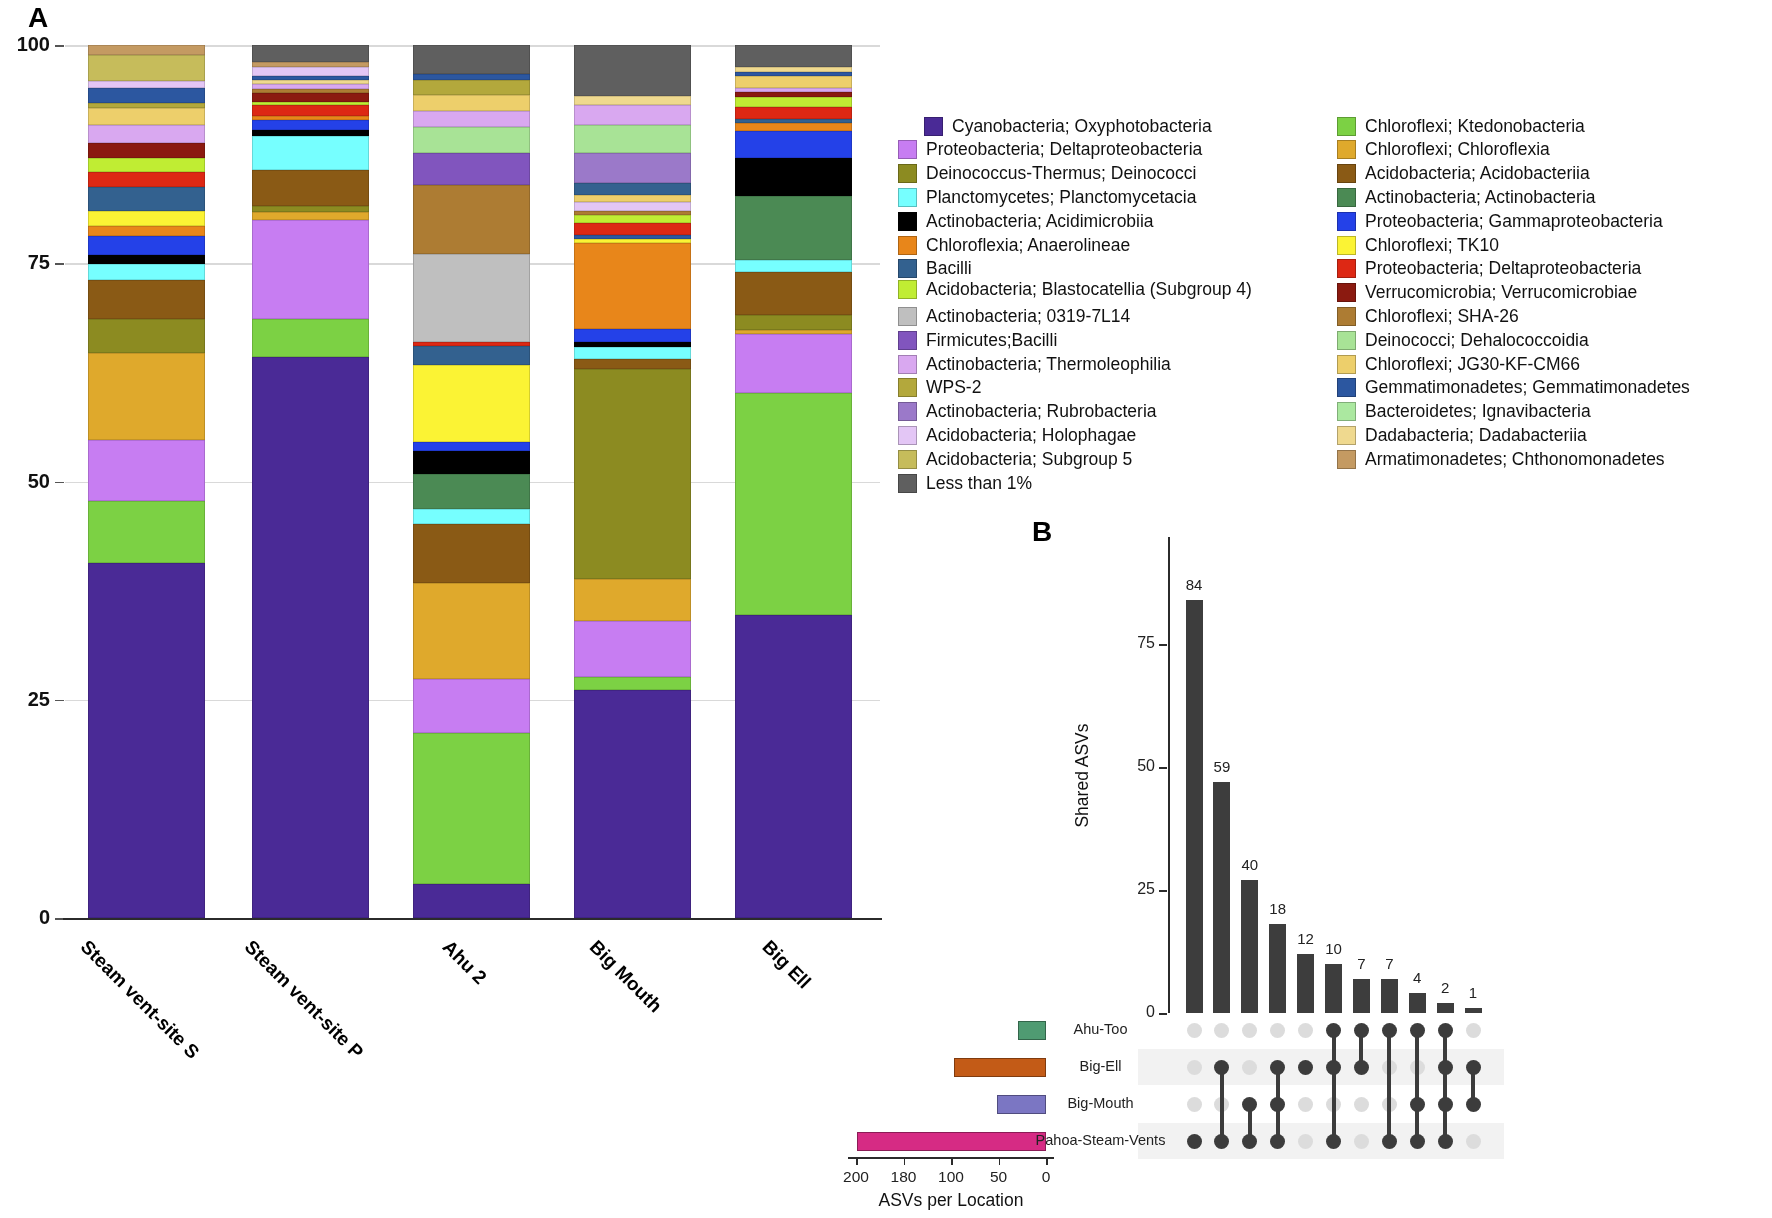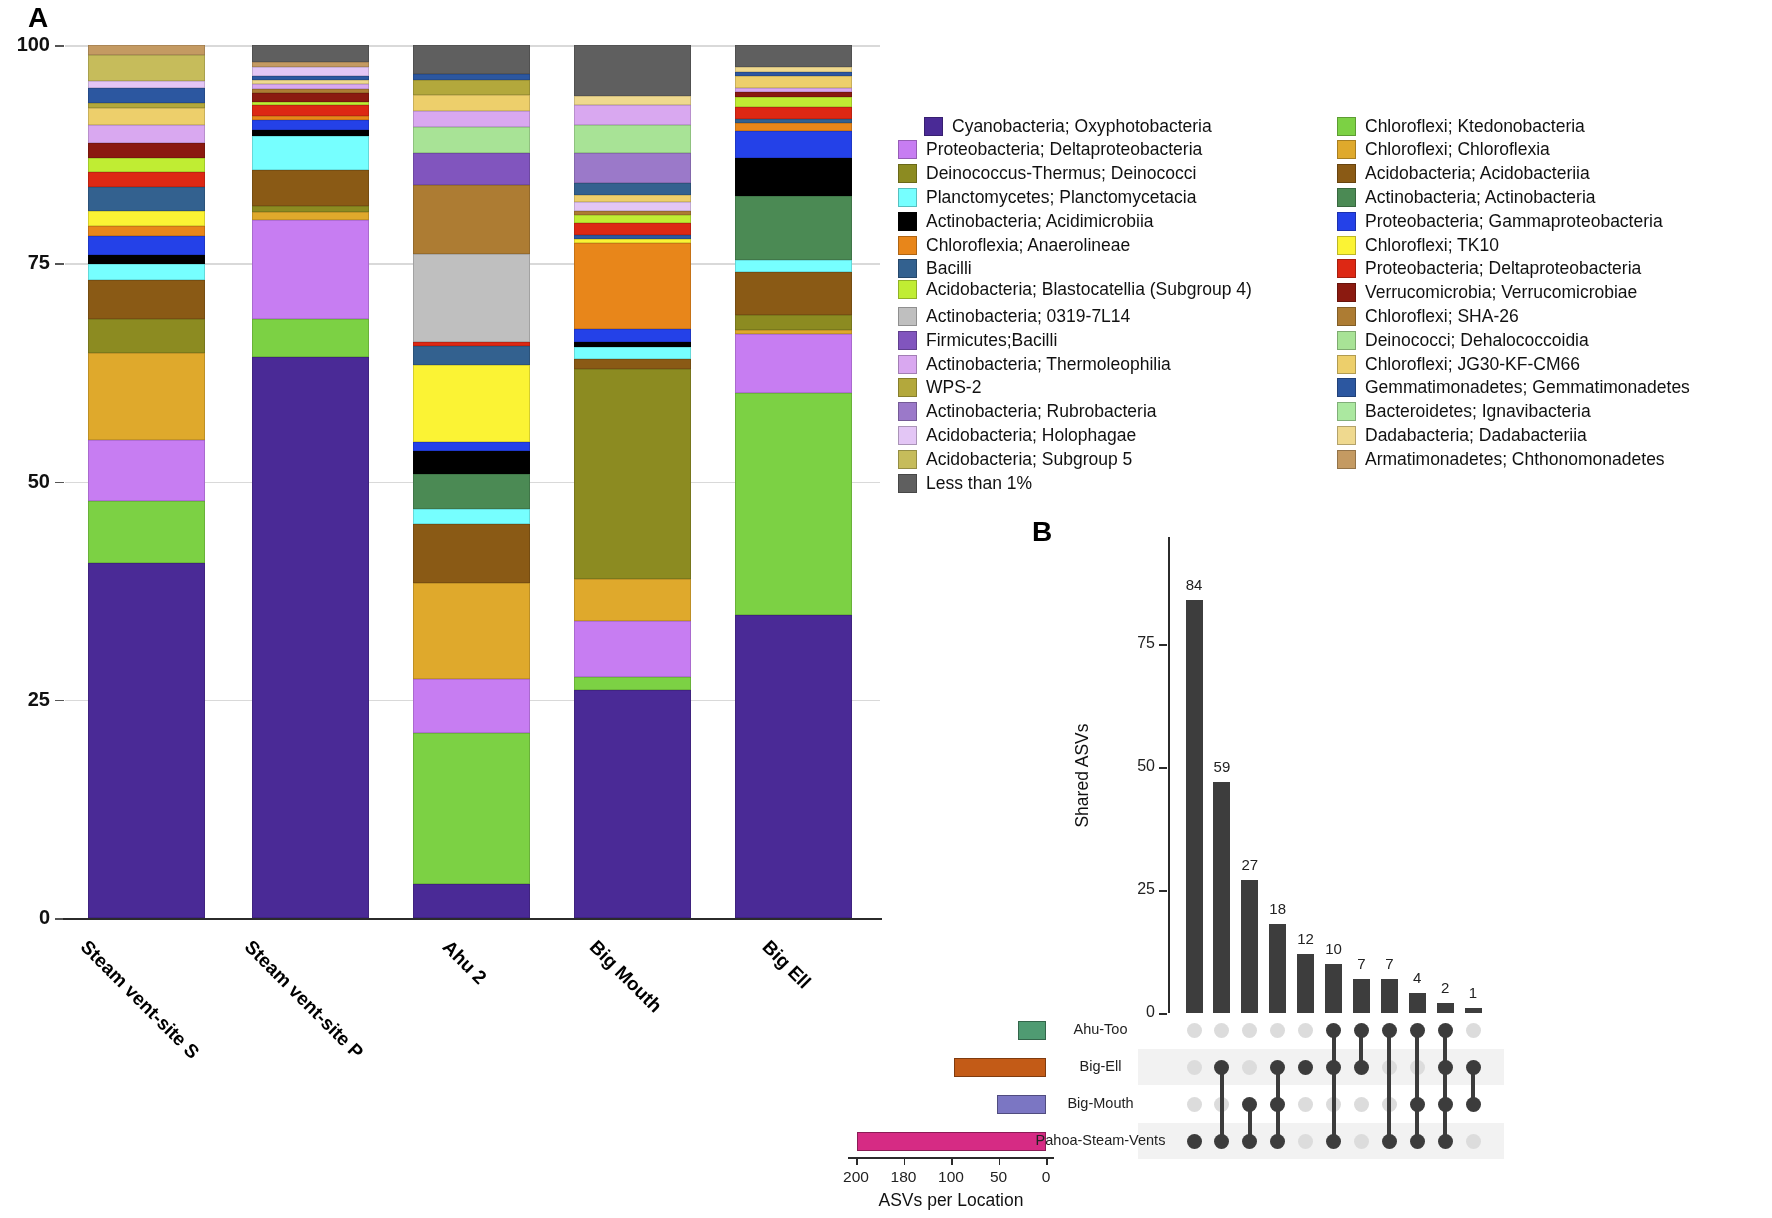--- a/index.html
+++ b/index.html
@@ -325,21 +325,21 @@
     <div class="b-ytick" style="left: 1159px; top: 644px;"></div>
     <div class="b-ytick-label" style="left: 1115px; top: 634px;">75</div>
     <div class="y-axis-title" style="left: 1030px; top: 765px;">Shared ASVs</div>
     <div class="band" style="left: 1138px; top: 1049px; width: 366px; height: 36px;"></div>
     <div class="band" style="left: 1138px; top: 1123px; width: 366px; height: 36px;"></div>
     <div class="b-bar" style="left: 1185.5px; top: 599.72px; width: 17px; height: 413.28px;"></div>
     <div class="b-bar-value" style="left: 1172px; top: 575.72px;">84</div>
     <div class="b-bar" style="left: 1213.4px; top: 781.76px; width: 17px; height: 231.24px;"></div>
     <div class="b-bar-value" style="left: 1199.9px; top: 757.76px;">59</div>
     <div class="b-bar" style="left: 1241.3px; top: 880.16px; width: 17px; height: 132.84px;"></div>
-    <div class="b-bar-value" style="left: 1227.8px; top: 856.16px;">27</div>
+    <div class="b-bar-value" style="left: 1227.8px; top: 856.16px;">40</div>
     <div class="b-bar" style="left: 1269.2px; top: 924.44px; width: 17px; height: 88.56px;"></div>
     <div class="b-bar-value" style="left: 1255.7px; top: 900.44px;">18</div>
     <div class="b-bar" style="left: 1297.1px; top: 953.96px; width: 17px; height: 59.04px;"></div>
     <div class="b-bar-value" style="left: 1283.6px; top: 929.96px;">12</div>
     <div class="b-bar" style="left: 1325px; top: 963.8px; width: 17px; height: 49.2px;"></div>
     <div class="b-bar-value" style="left: 1311.5px; top: 939.8px;">10</div>
     <div class="b-bar" style="left: 1352.9px; top: 978.56px; width: 17px; height: 34.44px;"></div>
     <div class="b-bar-value" style="left: 1339.4px; top: 954.56px;">7</div>
     <div class="b-bar" style="left: 1380.8px; top: 978.56px; width: 17px; height: 34.44px;"></div>
     <div class="b-bar-value" style="left: 1367.3px; top: 954.56px;">7</div>

